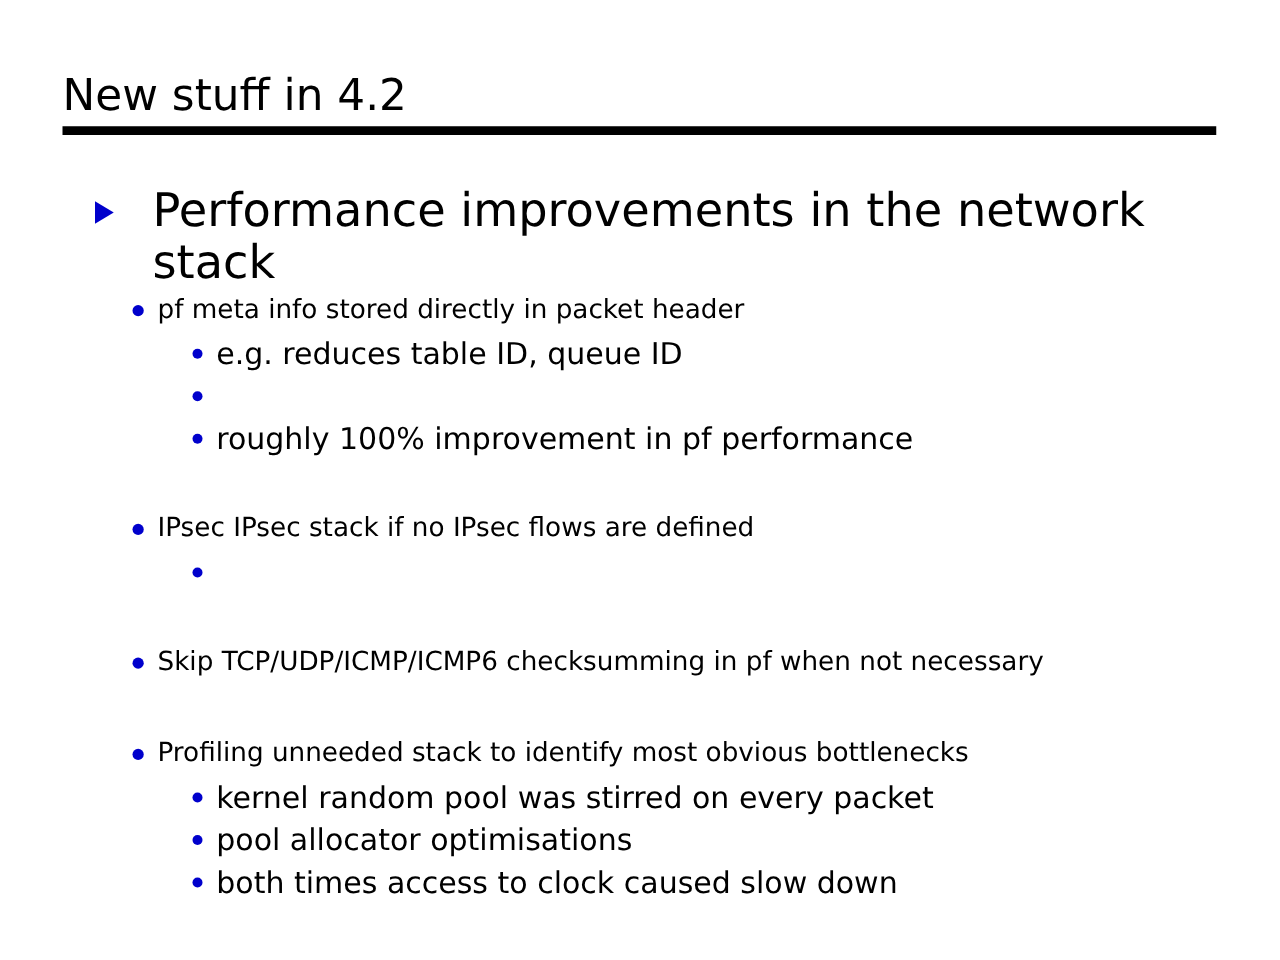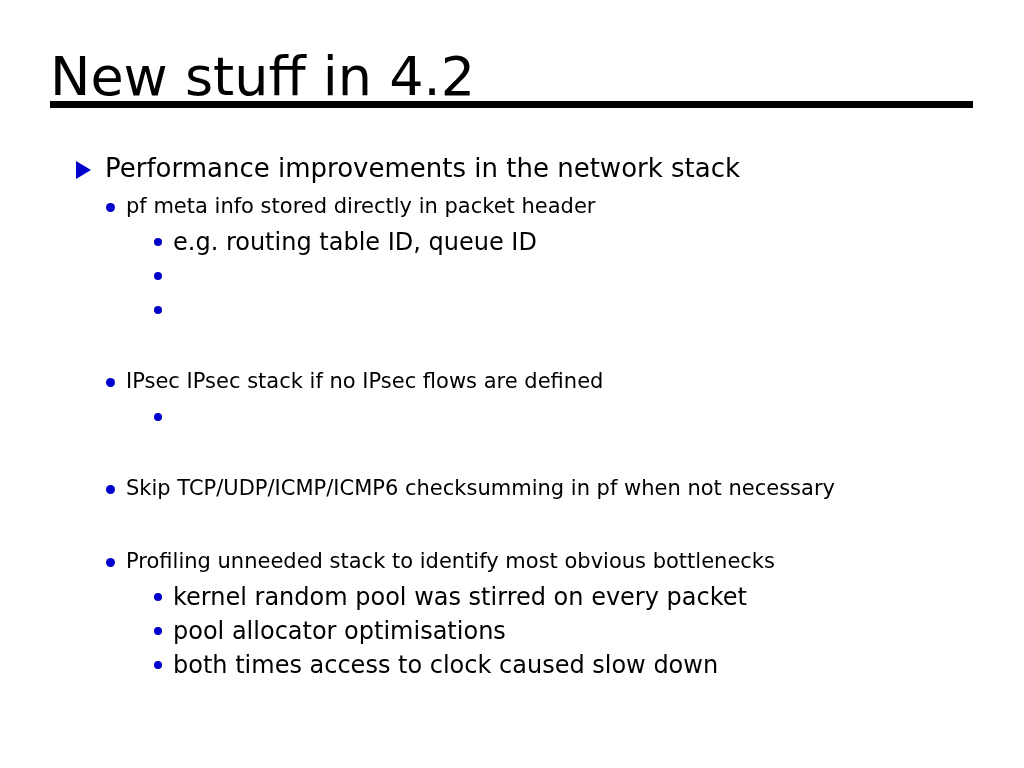--- a/index.html
+++ b/index.html
@@ -23,21 +23,21 @@
   }
 
   
   .title-block {
     position: absolute;
     left: 50px;
     top: 52px;
     width: 924px;
   }
   .slide-title {
-    font-size: 54px;
+    font-size: 35px;
     line-height: 50px;
     font-weight: normal;
     letter-spacing: 0px;
     color: #000000;
     white-space: nowrap;
   }
   .title-rule {
     position: absolute;
     left: 50px;
     top: 101px;
@@ -78,23 +78,24 @@
   .lvl1 .marker {
     left: 76px;
     top: 13px;
     width: 0;
     height: 0;
     border-left: 15px solid #0000cc;
     border-top: 9px solid transparent;
     border-bottom: 9px solid transparent;
   }
   .lvl1 .btext {
-    font-size: 26px;
+    font-size: 37px;
     line-height: 41px;
     color: #000000;
+    margin-left: 17px;
   }
 
   
   .lvl2 {
     padding-left: 126px;
     padding-right: 40px;
     min-height: 36px;
   }
   .lvl2 .marker {
     left: 106px;
@@ -152,29 +153,30 @@
       <span class="btext">Performance improvements in the network stack</span>
     </div>
 
     <div class="bullet lvl2">
       <span class="marker"></span>
       <span class="btext">pf meta info stored directly in packet header</span>
     </div>
 
     <div class="bullet lvl3">
       <span class="marker"></span>
-      <span class="btext">e.g. routing table ID, queue ID</span>
-    </div>
-
-    <div class="bullet lvl3">
-      <span class="marker"></span>
-    </div>
-
-    <div class="bullet lvl3">
-      <span class="marker"></span>
+      <span class="btext">e.g. reduces table ID, queue ID</span>
+    </div>
+
+    <div class="bullet lvl3">
+      <span class="marker"></span>
+    </div>
+
+    <div class="bullet lvl3">
+      <span class="marker"></span>
+      <span class="btext">roughly 100% improvement in pf performance</span>
     </div>
 
     <div class="group-gap"></div>
 
     <div class="bullet lvl2">
       <span class="marker"></span>
       <span class="btext">IPsec IPsec stack if no IPsec flows are defined</span>
     </div>
 
     <div class="bullet lvl3">

